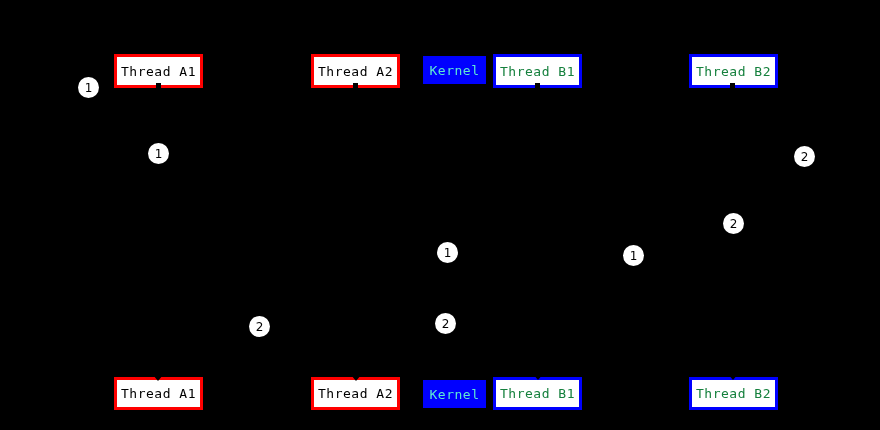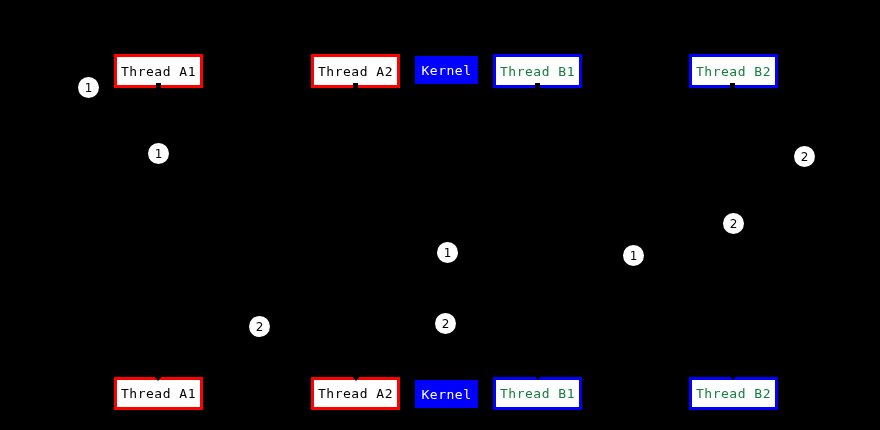--- a/index.html
+++ b/index.html
@@ -30,22 +30,23 @@
     border: 3px solid #ff0000;
     color: #000000;
   }
   .box.blue-outline {
     background: #ffffff;
     border: 3px solid #0000ff;
     color: #15803d;
   }
   .box.blue-filled {
     background: #0000ff;
-    color: #ffffff;
+    color: #5eead4;
     border: none;
+    margin-left: 8px;
   }
   .badge {
     position: absolute;
     width: 21px;
     height: 21px;
     border-radius: 50%;
     background: #ffffff;
     color: #000000;
     display: flex;
     align-items: center;

